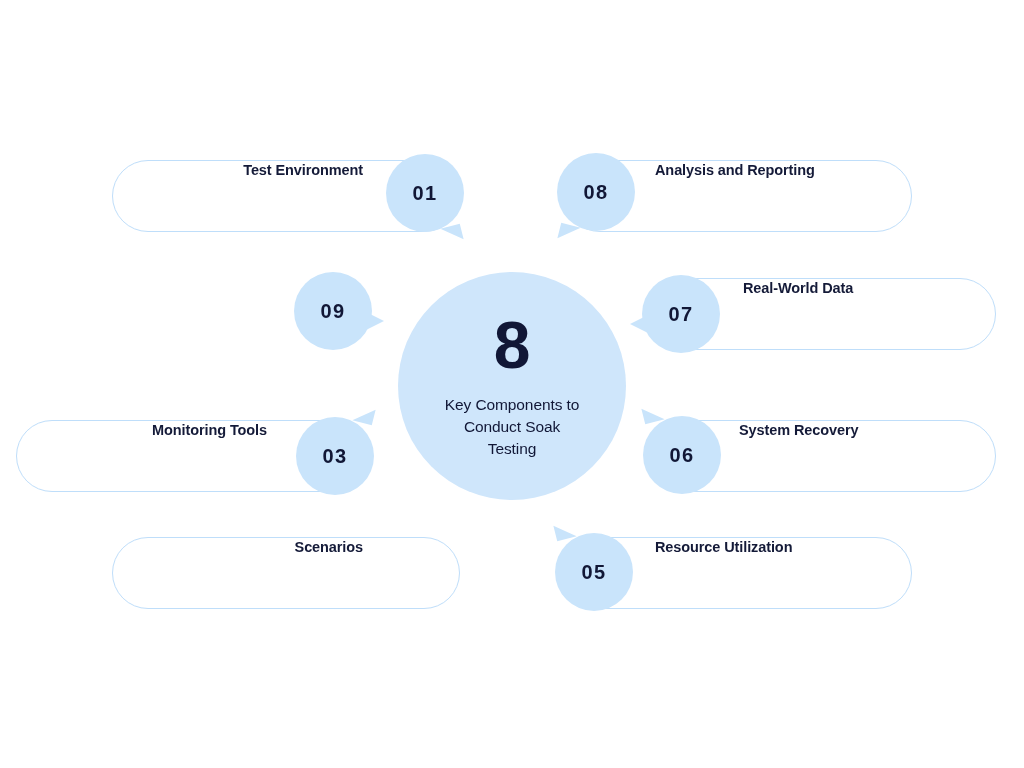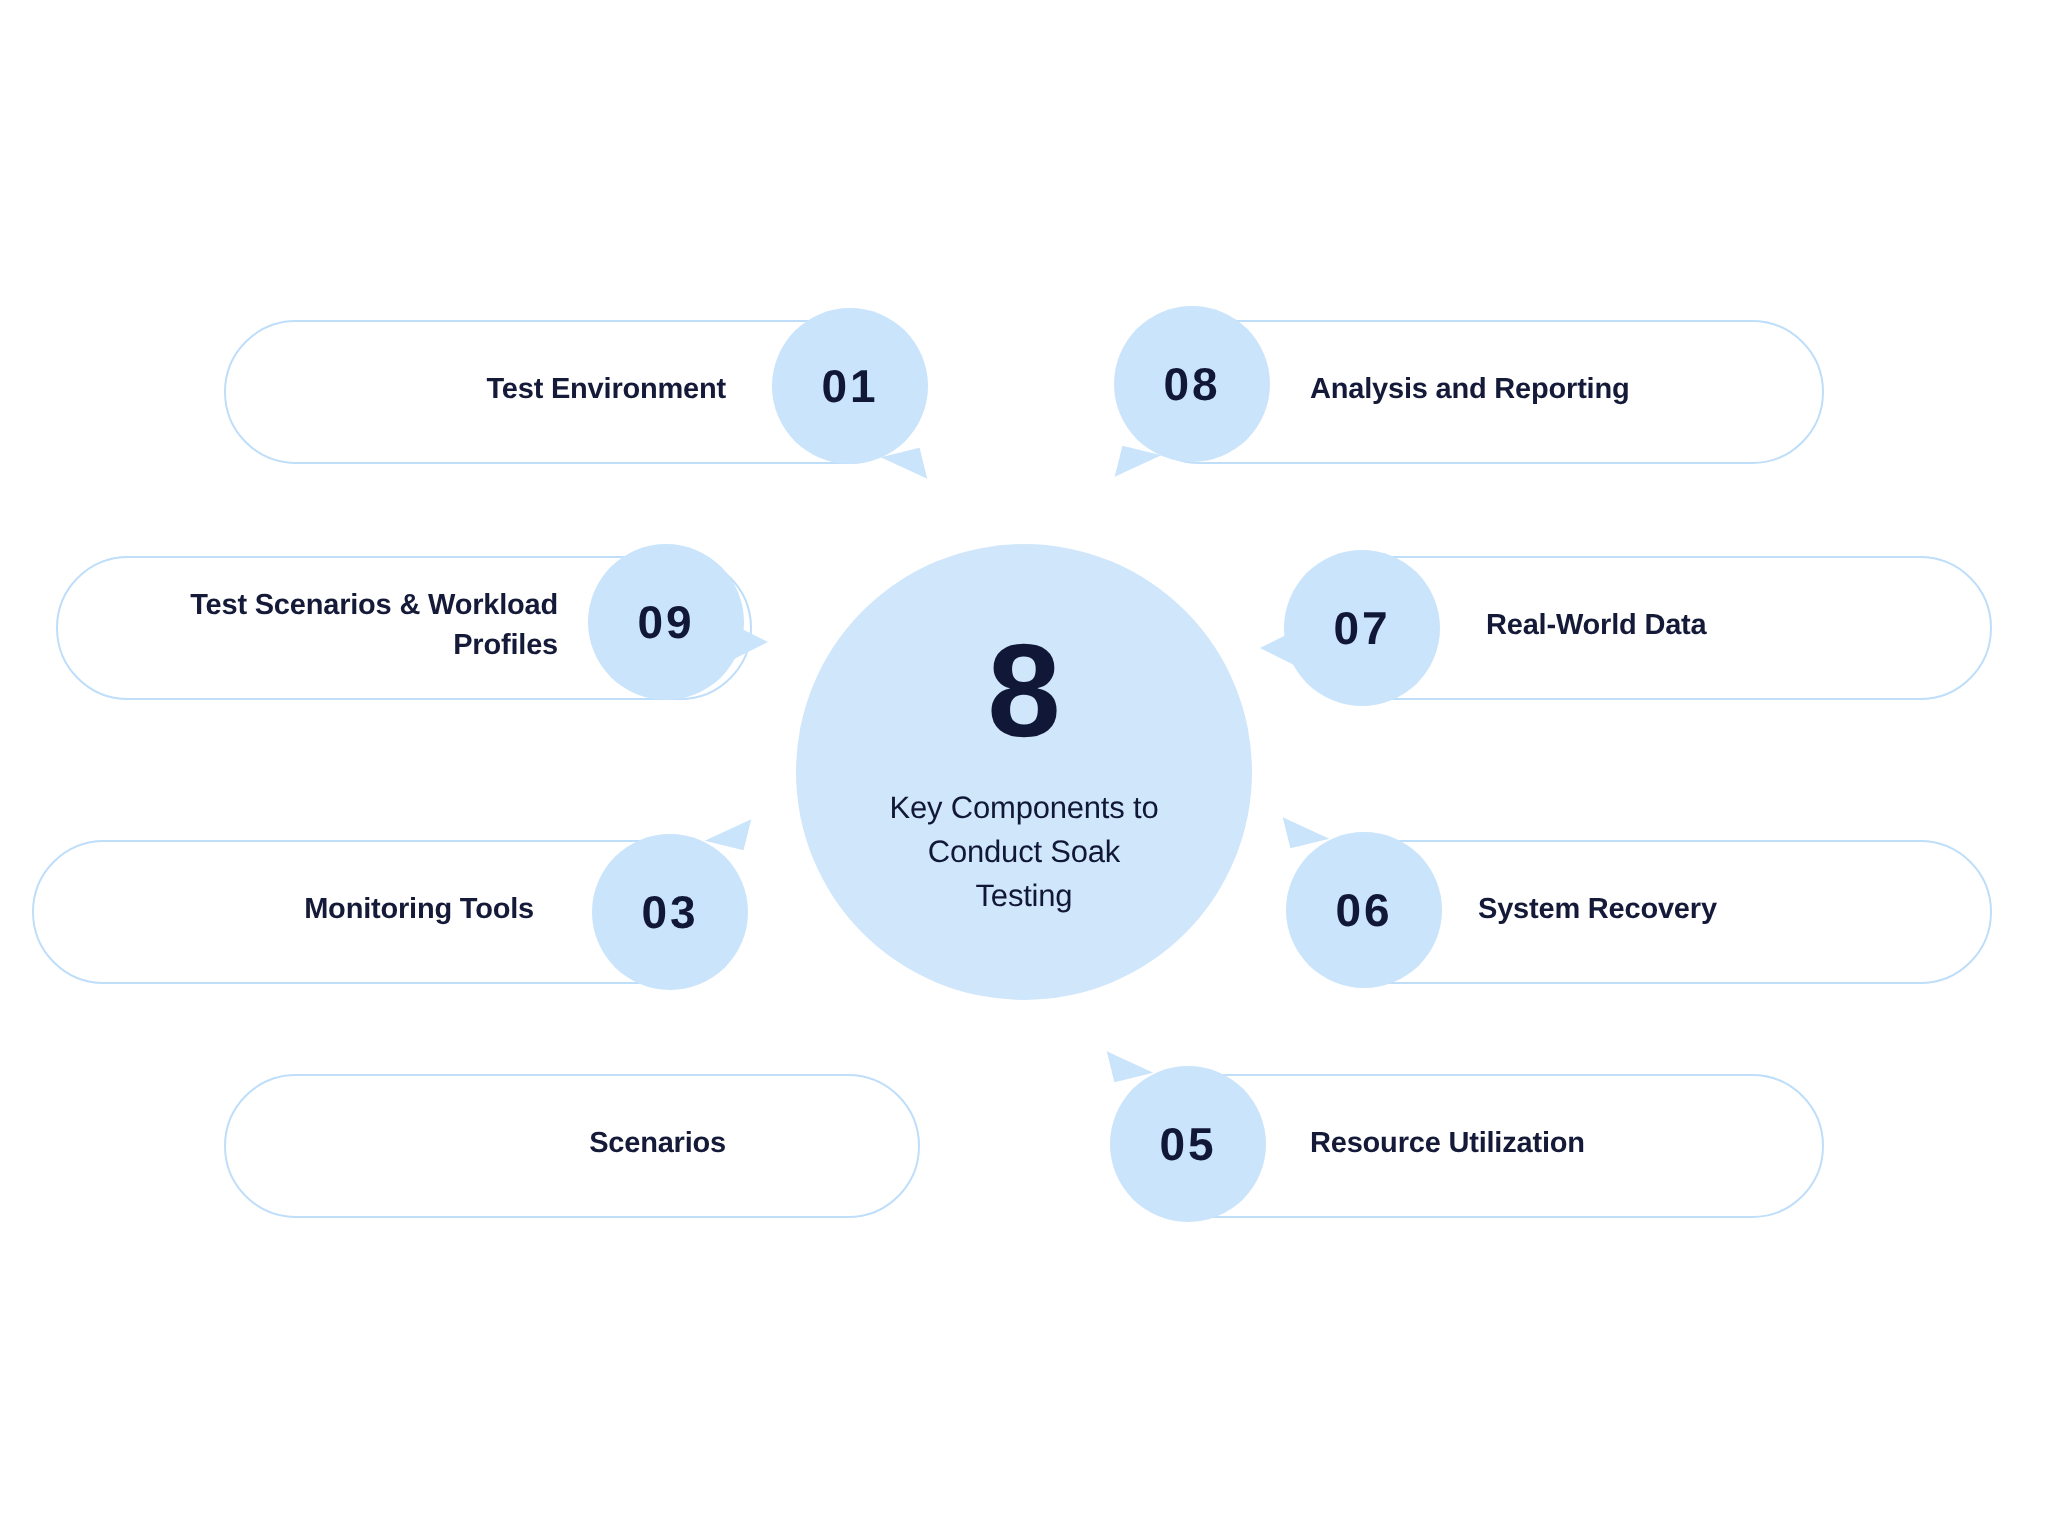--- a/index.html
+++ b/index.html
@@ -21,21 +21,21 @@
   }
 
   
   .pill {
     position: absolute;
     box-sizing: border-box;
     background: #ffffff;
     border: 1.6px solid #bfdefa;
     border-radius: 999px;
     display: flex;
-    align-items: center;
+    align-items: flex-start;
     z-index: 1;
   }
   .pill-label {
     font-size: 14.5px;
     font-weight: bold;
     color: #141a38;
     line-height: 1.35;
     letter-spacing: -0.1px;
     white-space: pre-line;
   }
@@ -107,21 +107,21 @@
     border-width: 0 20px 16px 0;
     border-color: transparent transparent #c9e4fb transparent;
     transform: rotate(-14deg);
   }
   .badge .num {
     position: absolute;
     inset: 0;
     display: flex;
     align-items: center;
     justify-content: center;
-    font-size: 23px;
+    font-size: 20px;
     font-weight: bold;
     color: #111736;
     letter-spacing: 1.5px;
     z-index: 2;
   }
 
   
   #hub {
     position: absolute;
     left: 398px;
@@ -155,24 +155,20 @@
 </style>
 </head>
 <body>
 
 <div id="stage">
 
   <div class="pill left" style="left:112px; top:160px; width:348px; height:72px; padding-right:96px;">
     <span class="pill-label">Test Environment</span>
   </div>
 
-  <div class="pill left" style="left:28px; top:278px; width:348px; height:72px; padding-right:96px;">
-    <span class="pill-label">Test Scenarios &amp; Workload
-Profiles</span>
-  </div>
 
   <div class="pill left" style="left:16px; top:420px; width:348px; height:72px; padding-right:96px;">
     <span class="pill-label">Monitoring Tools</span>
   </div>
 
   <div class="pill left" style="left:112px; top:537px; width:348px; height:72px; padding-right:96px;">
     <span class="pill-label">Scenarios</span>
   </div>
 
   <div class="pill right" style="left:564px; top:537px; width:348px; height:72px; padding-left:90px;">

